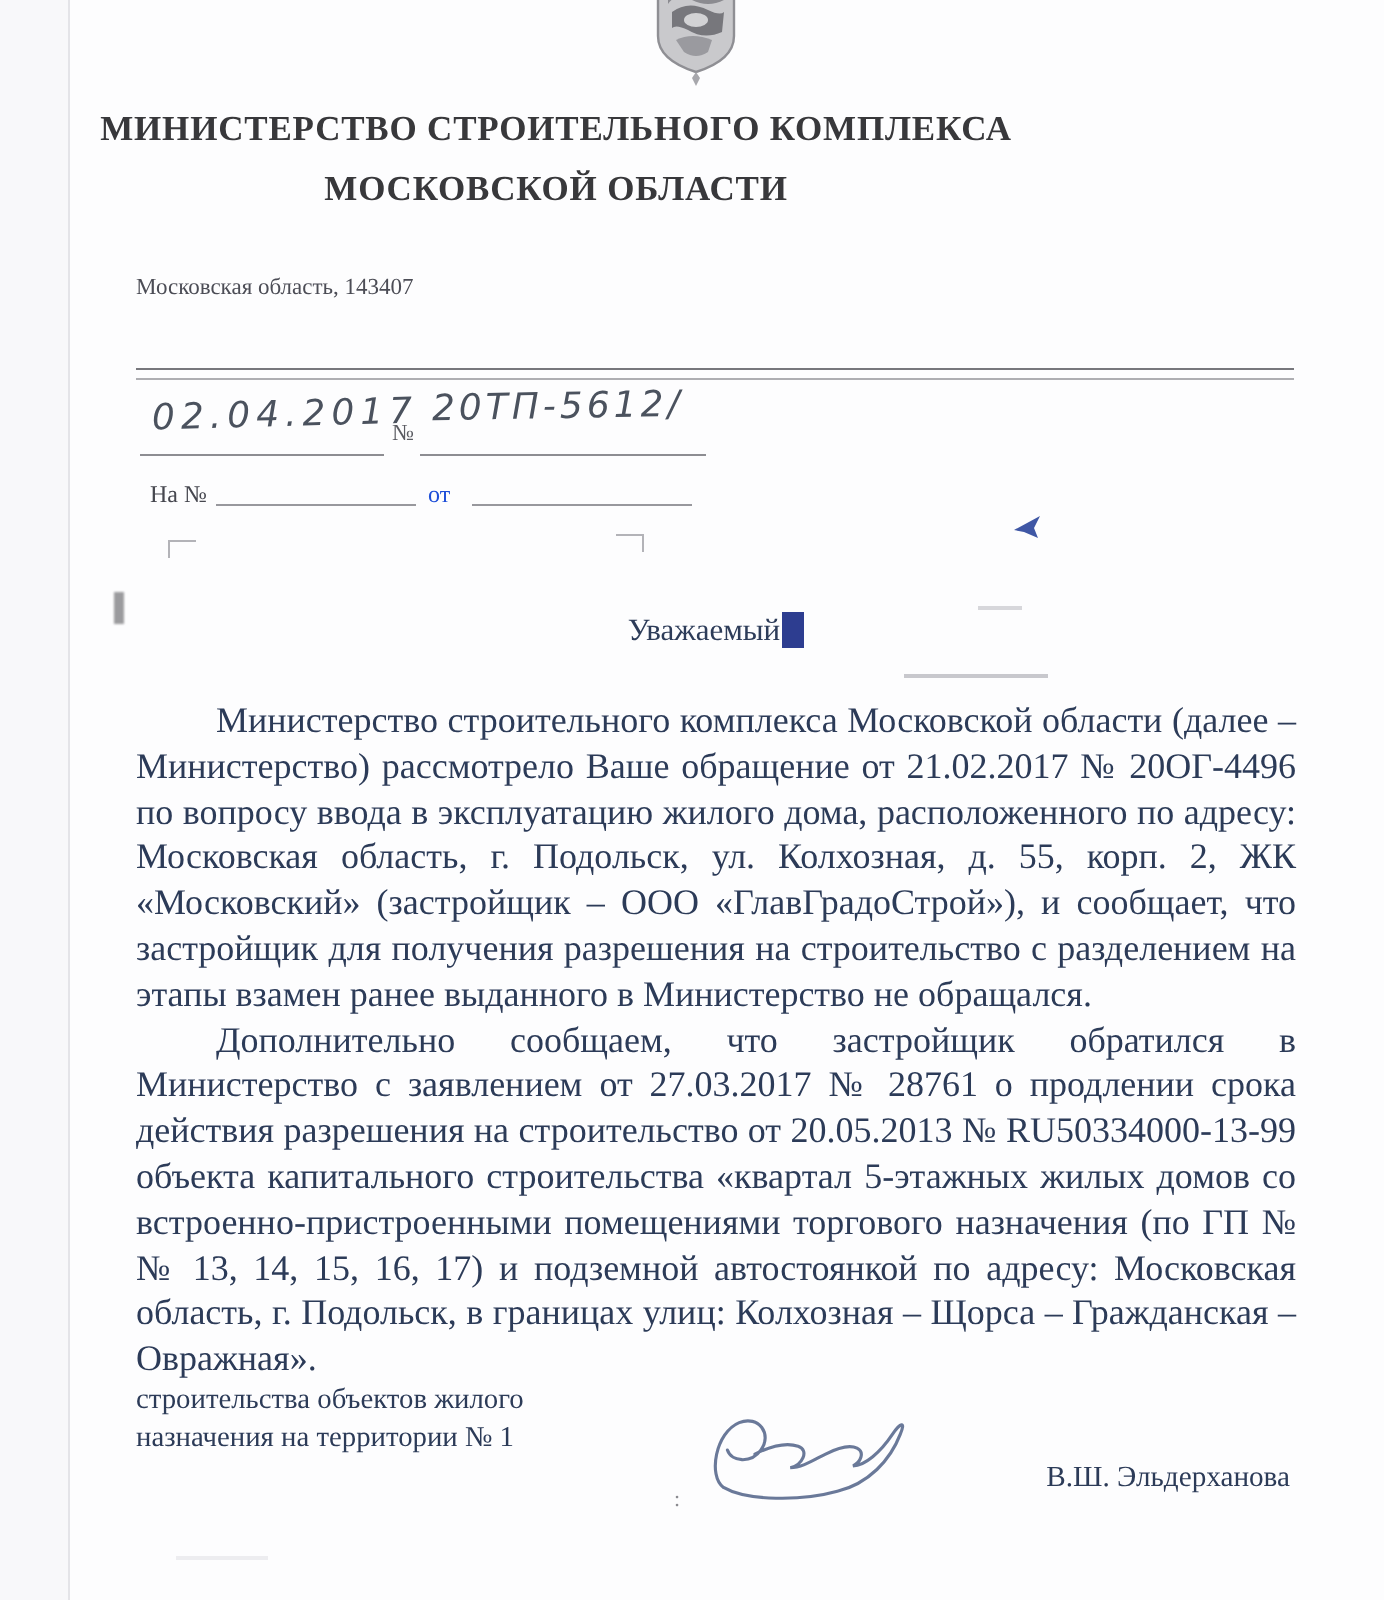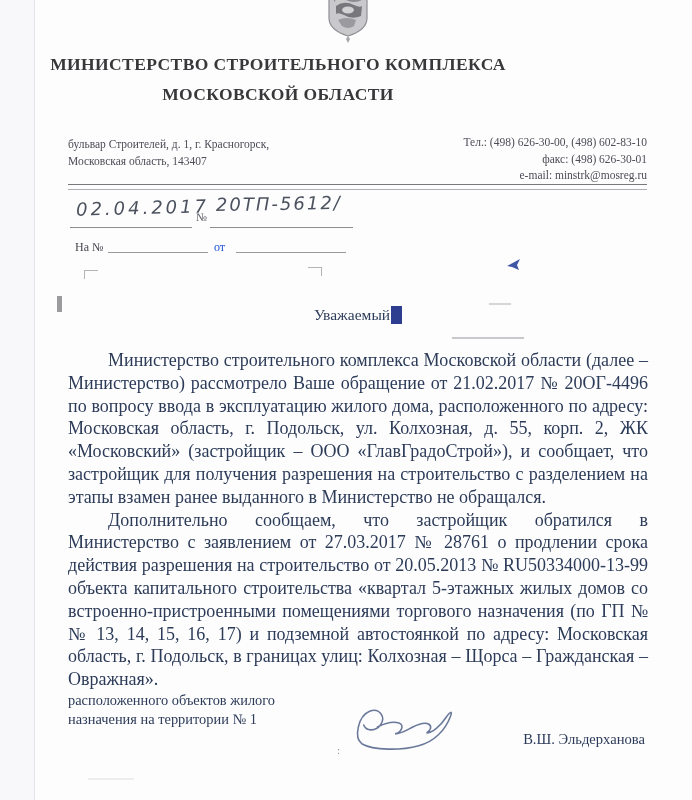--- a/index.html
+++ b/index.html
@@ -83,27 +83,21 @@
       <path d="M12 34 Q20 30 30 34 L28 40 Q22 44 16 40 Z" fill="#9a9a9f"></path>
       <ellipse cx="22" cy="24" rx="6" ry="3.5" fill="#e8e8ea" opacity=".8"></ellipse>
       <path d="M22 50 L24 53 L22 57 L20 53 Z" fill="#a7a7ac"></path>
     </svg>
   </div>
 
   <div class="title title1">МИНИСТЕРСТВО СТРОИТЕЛЬНОГО КОМПЛЕКСА</div>
   <div class="title title2">МОСКОВСКОЙ ОБЛАСТИ</div>
 
   <div class="addr">
-    <div>бульвар Строителей, д. 1, г. Красногорск,</div>
     <div>Московская область, 143407</div>
-  </div>
-  <div class="contacts">
-    <div>Тел.: (498) 626-30-00, (498) 602-83-10</div>
-    <div>факс: (498) 626-30-01</div>
-    <div>e-mail: minstrk@mosreg.ru</div>
   </div>
 
   <div class="rule"></div>
 
   <div class="hand hand-date">02.04.2017</div>
   <div class="no-sign">№</div>
   <div class="hand hand-num">20ТП-5612/</div>
   <div class="hand-underline ul-date"></div>
   <div class="hand-underline ul-num"></div>
 
@@ -127,21 +121,21 @@
   <div class="salutation">
     <span>Уважаемый</span><span class="redaction"></span>
   </div>
 
   <div class="body-text">
     <p>Министерство строительного комплекса Московской области (далее – Министерство) рассмотрело Ваше обращение от 21.02.2017 № 20ОГ-4496 по вопросу ввода в эксплуатацию жилого дома, расположенного по адресу: Московская область, г. Подольск, ул. Колхозная, д. 55, корп. 2, ЖК «Московский» (застройщик – ООО «ГлавГрадоСтрой»), и сообщает, что застройщик для получения разрешения на строительство с разделением на этапы взамен ранее выданного в Министерство не обращался.</p>
     <p>Дополнительно сообщаем, что застройщик обратился в Министерство с заявлением от 27.03.2017 № 28761 о продлении срока действия разрешения на строительство от 20.05.2013 № RU50334000-13-99 объекта капитального строительства «квартал 5-этажных жилых домов со встроенно-пристроенными помещениями торгового назначения (по ГП №№ 13, 14, 15, 16, 17) и подземной автостоянкой по адресу: Московская область, г. Подольск, в границах улиц: Колхозная – Щорса – Гражданская – Овражная».</p>
   </div>
 
   <div class="sign-block">
-    <div>расположенного объектов жилого</div>
+    <div>строительства объектов жилого</div>
     <div>назначения на территории № 1</div>
   </div>
   <div class="sign-dot">:</div>
   <div class="sign-scribble">
     <svg width="108" height="60" viewBox="0 0 110 60">
       <path d="M14 46 C6 40 10 18 22 13 C32 9 39 19 33 27 C28 34 18 33 16 27 M30 29 C38 25 46 23 52 25 C58 27 54 35 48 36 C54 36 60 32 66 29 C72 26 78 24 82 26 C86 28 84 33 80 35 C86 35 94 28 100 19 C104 13 107 12 104 19 C99 32 88 44 72 48 C54 53 26 53 14 46" fill="none" stroke="#5a6a8e" stroke-width="1.6" stroke-linecap="round" opacity=".9"></path>
     </svg>
   </div>
   <div class="sign-name">В.Ш. Эльдерханова</div>
 

